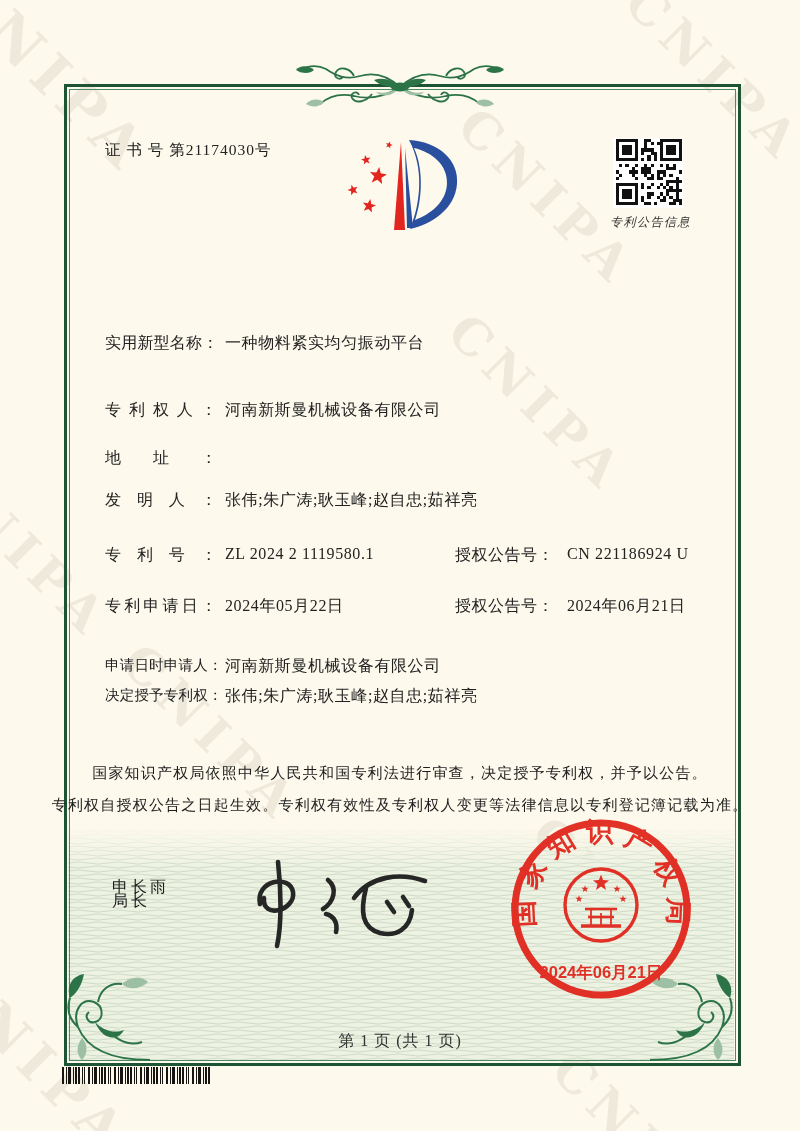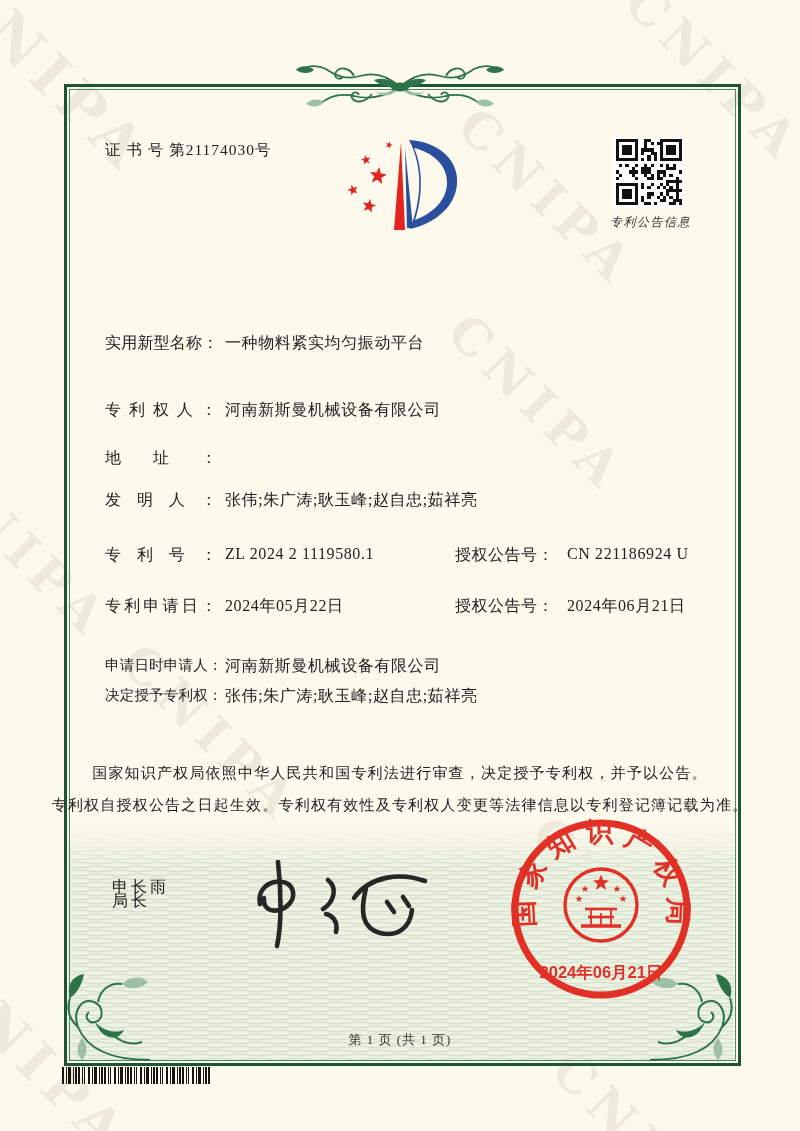--- a/index.html
+++ b/index.html
@@ -52,21 +52,21 @@
   .row-wide .lbl{font-size:14.5px;}
   
   .statement{position:absolute; left:0; right:0; text-align:center; font-size:15px;
     letter-spacing:1.2px; color:#1d1d1d; z-index:5;}
   
   .signer{position:absolute; left:112px; z-index:5;
     font-family:"Liberation Sans","DejaVu Sans",sans-serif; font-size:16px; letter-spacing:3px; color:#1a1a1a;}
   .sig-svg{position:absolute; left:232px; top:852px; width:200px; height:100px; z-index:5;}
   .seal{position:absolute; left:501px; top:809px; width:200px; height:200px; z-index:6; opacity:0.94;}
   
-  .page-num{position:absolute; left:0; right:0; top:1031px; text-align:center; font-size:13px;
+  .page-num{position:absolute; left:0; right:0; top:1031px; text-align:center; font-size:16px;
     letter-spacing:1px; color:#333; z-index:5;font-family:Liberation Serif, serif;}
   .barcode{position:absolute; left:62px; top:1067px; height:17px; display:flex; align-items:stretch; z-index:5;}
   .barcode div{background:#171512;}
 </style>
 </head>
 <body>
 
 <div class="page">
 
   <span class="wm" style="left:-18px; top:-42px; font-size:58px;">CNIPA</span>

